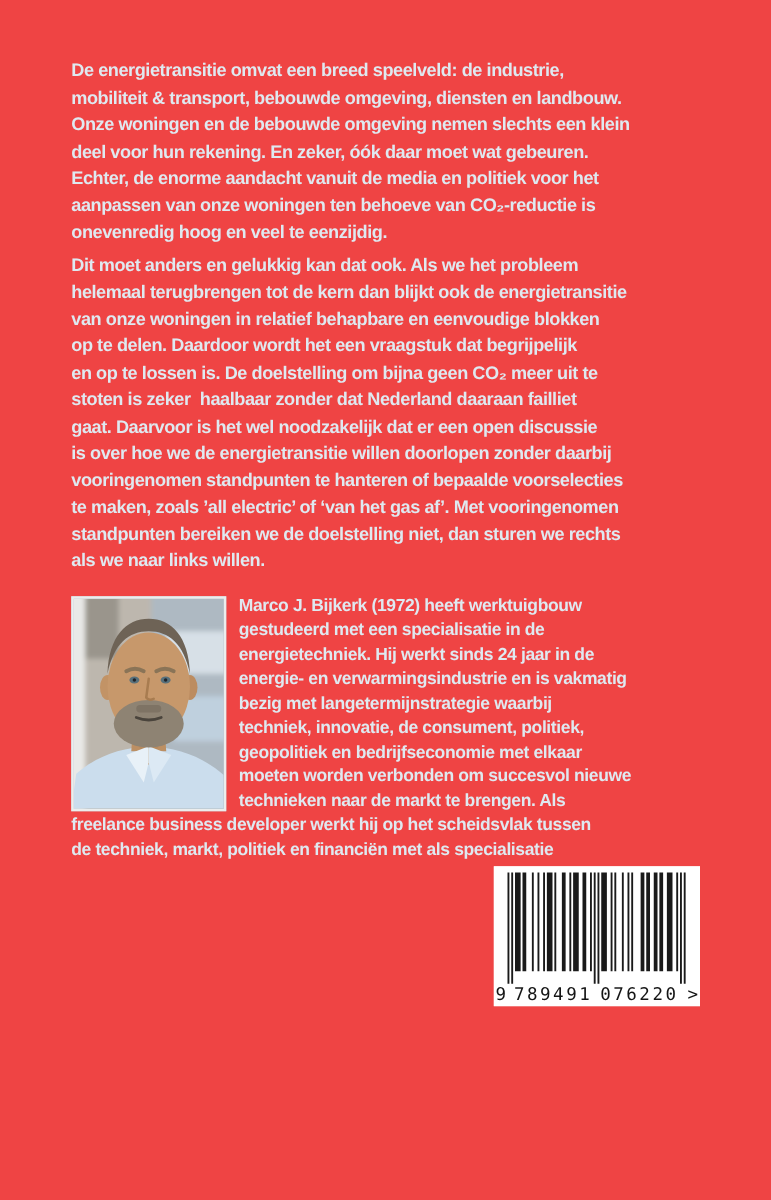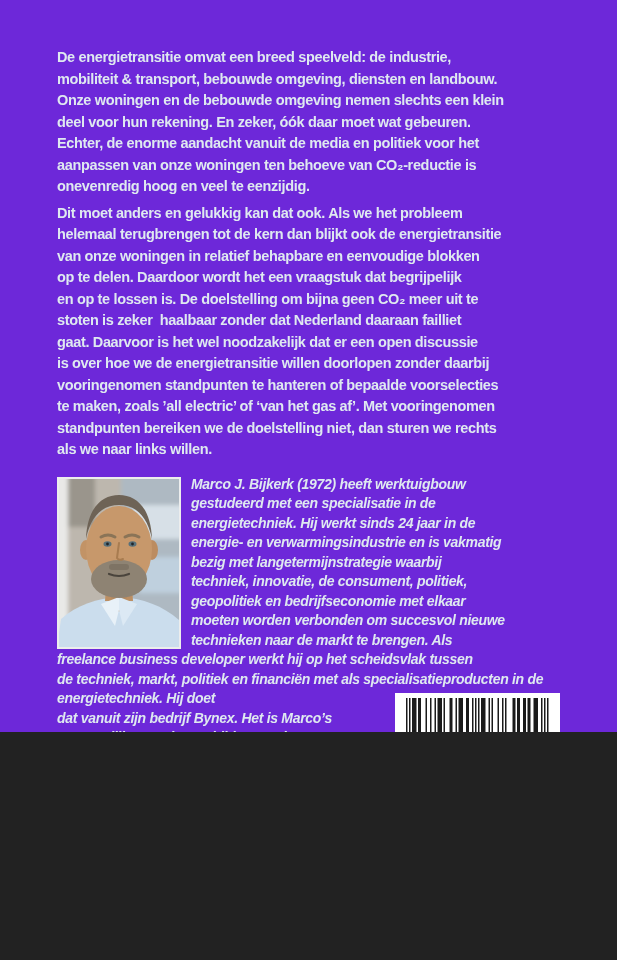--- a/index.html
+++ b/index.html
@@ -1,39 +1,38 @@
 <!DOCTYPE html>
 <html><head>
 <meta charset="utf-8">
 <style>
   html,body { margin:0; padding:0; background:#222; }
   .cover {
     position:relative;
-    width:617px; height:732px;
-    background:#6d28d9;
+    width:617px; height:960px;
+    background:#ef4444;
     color:#DFE9F0;
     font-family:"Liberation Sans","DejaVu Sans",sans-serif;
     font-weight:700;
     overflow:hidden;
     margin:0 auto;
   }
   .inner { padding:47px 57px 0 57px; }
   .para {
     margin:0 0 5px 0;
     font-size:14.5px;
     line-height:21.5px;
     letter-spacing:-0.35px;
     white-space:pre-line;
   }
   .bio {
     margin-top:14px;
     font-size:14px;
     line-height:19.5px;
     letter-spacing:-0.3px;
-    font-style:italic;
   }
   .bio-run { white-space:pre-line; }
   .photo-float {
     float:left;
     width:124px; height:172px;
     margin:2px 10px 0 0;
     box-sizing:border-box;
     border:2px solid #ECEDED;
     background:#B4BFC8;
     white-space:normal;
@@ -161,21 +160,16 @@
           <rect x="138.5" y="5" width="4.5" height="79"></rect>
               <rect x="146" y="5" width="1.5" height="79"></rect>
           <rect x="149" y="5" width="1.5" height="89"></rect>
               <rect x="152" y="5" width="1.5" height="89"></rect>
         </g>
         <text class="bc-digit" x="9.5" y="107" font-size="14" text-anchor="end">9</text>
         <text class="bc-digit" x="47.5" y="107" font-size="14" letter-spacing="2" text-anchor="middle">789491</text>
         <text class="bc-digit" x="116.5" y="107" font-size="14" letter-spacing="2" text-anchor="middle">076220</text>
         <text class="bc-digit" x="155" y="107" font-size="14" text-anchor="start">&gt;</text>
       </svg>
-        </span><span class="bio-run">producten in de energietechniek. Hij doet
-dat vanuit zijn bedrijf Bynex. Het is Marco’s
-persoonlijke passie een bijdrage te leveren
-aan de CO₂-reductie. Hij geeft regelmatig
-presentaties en workshops over energie en
-de energietransitie.</span></div>
+        </span></div>
 
   </div>
 </div>
 
 </body></html>

